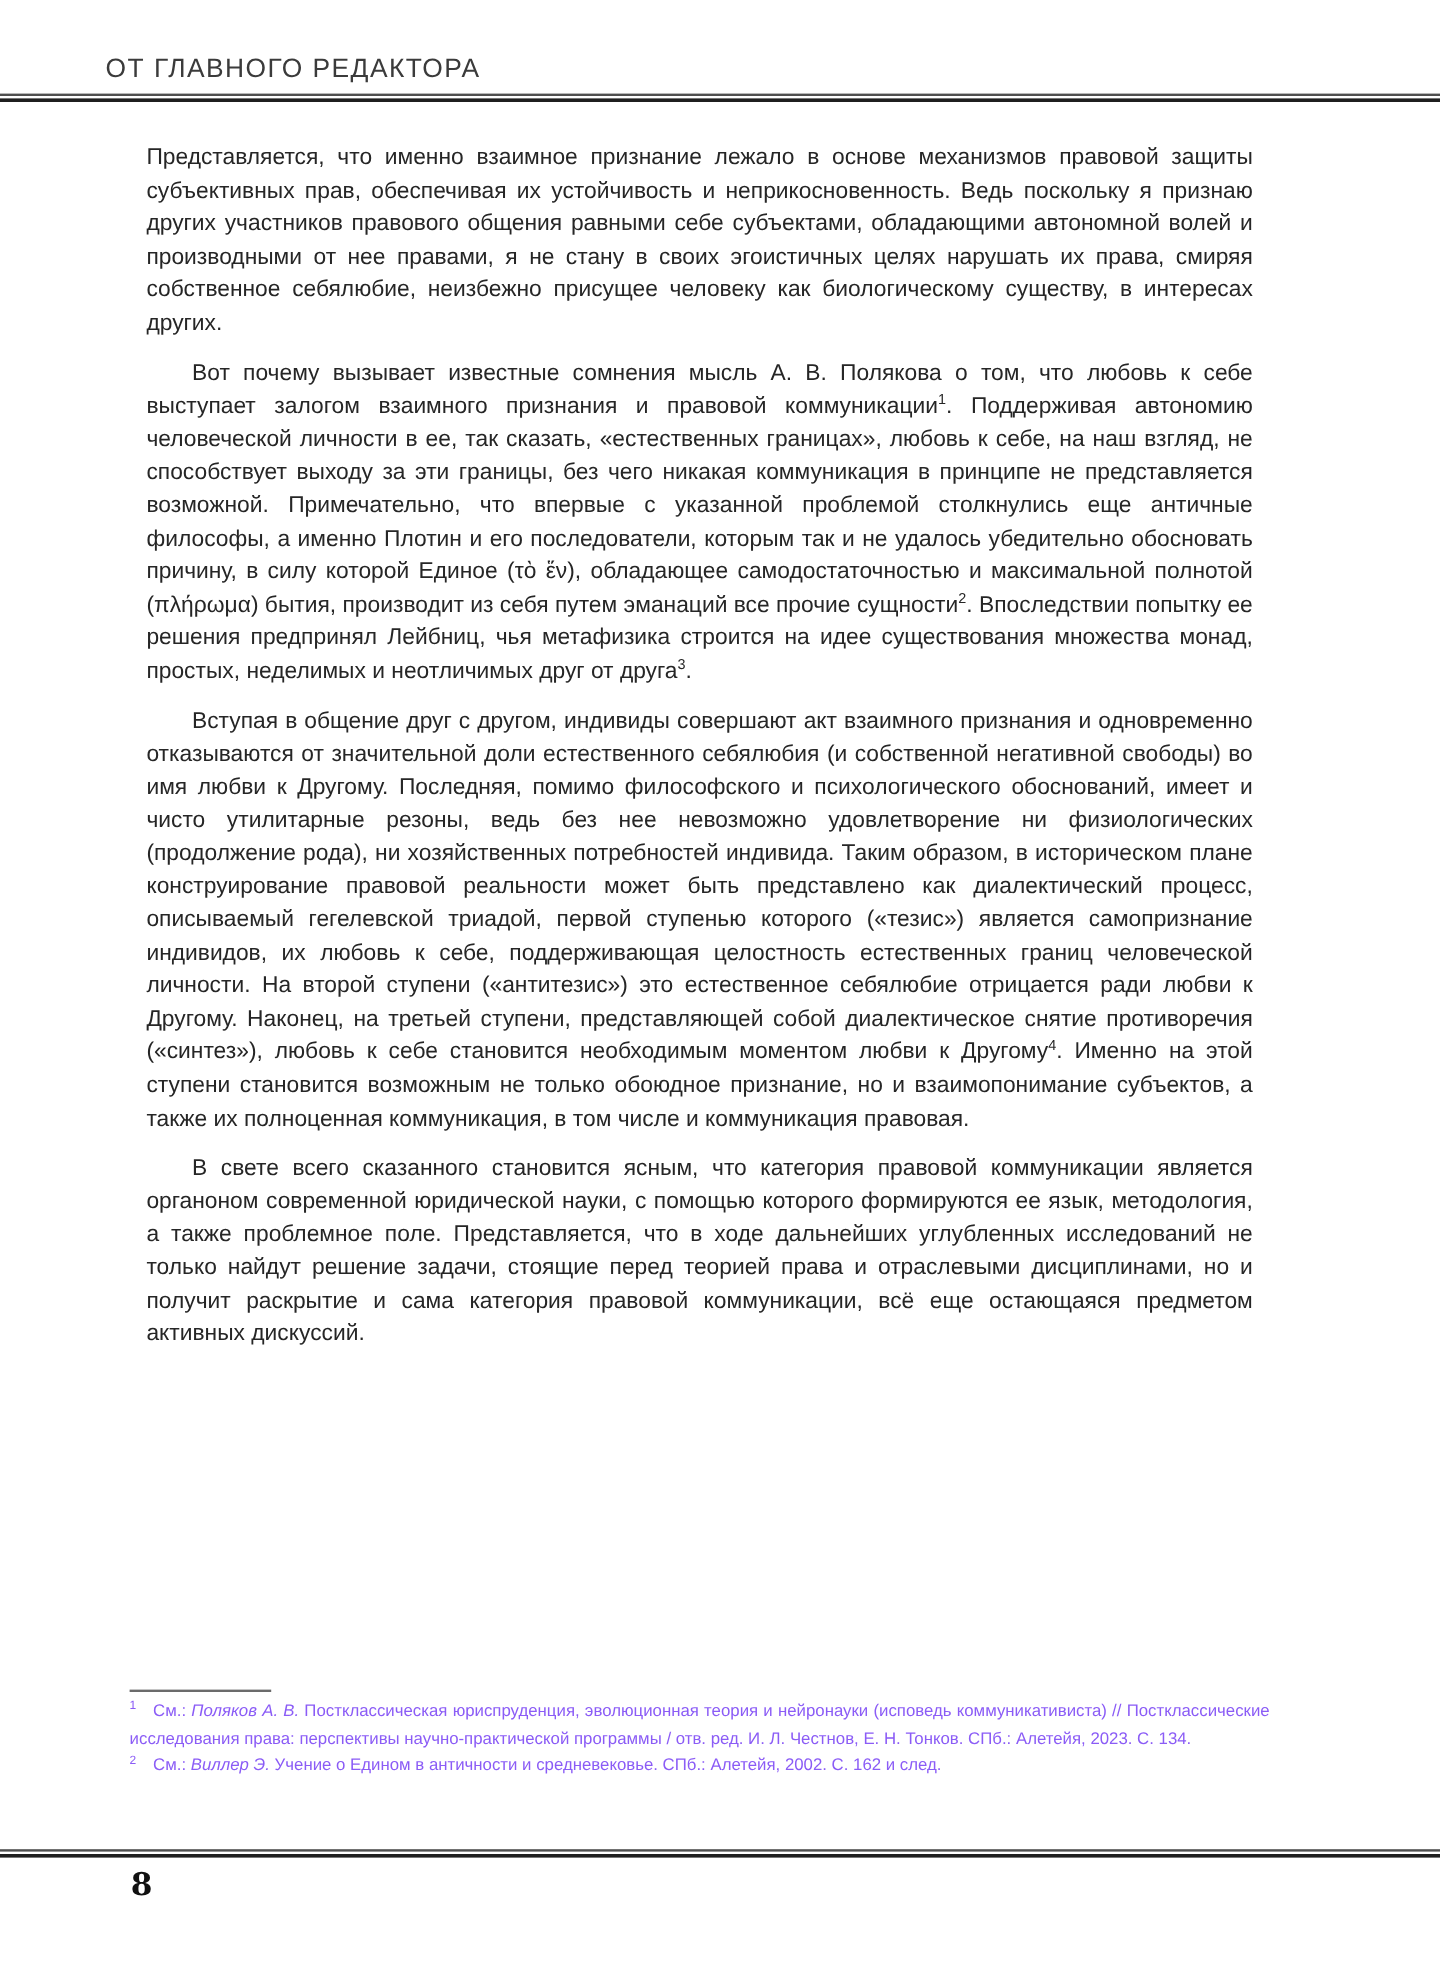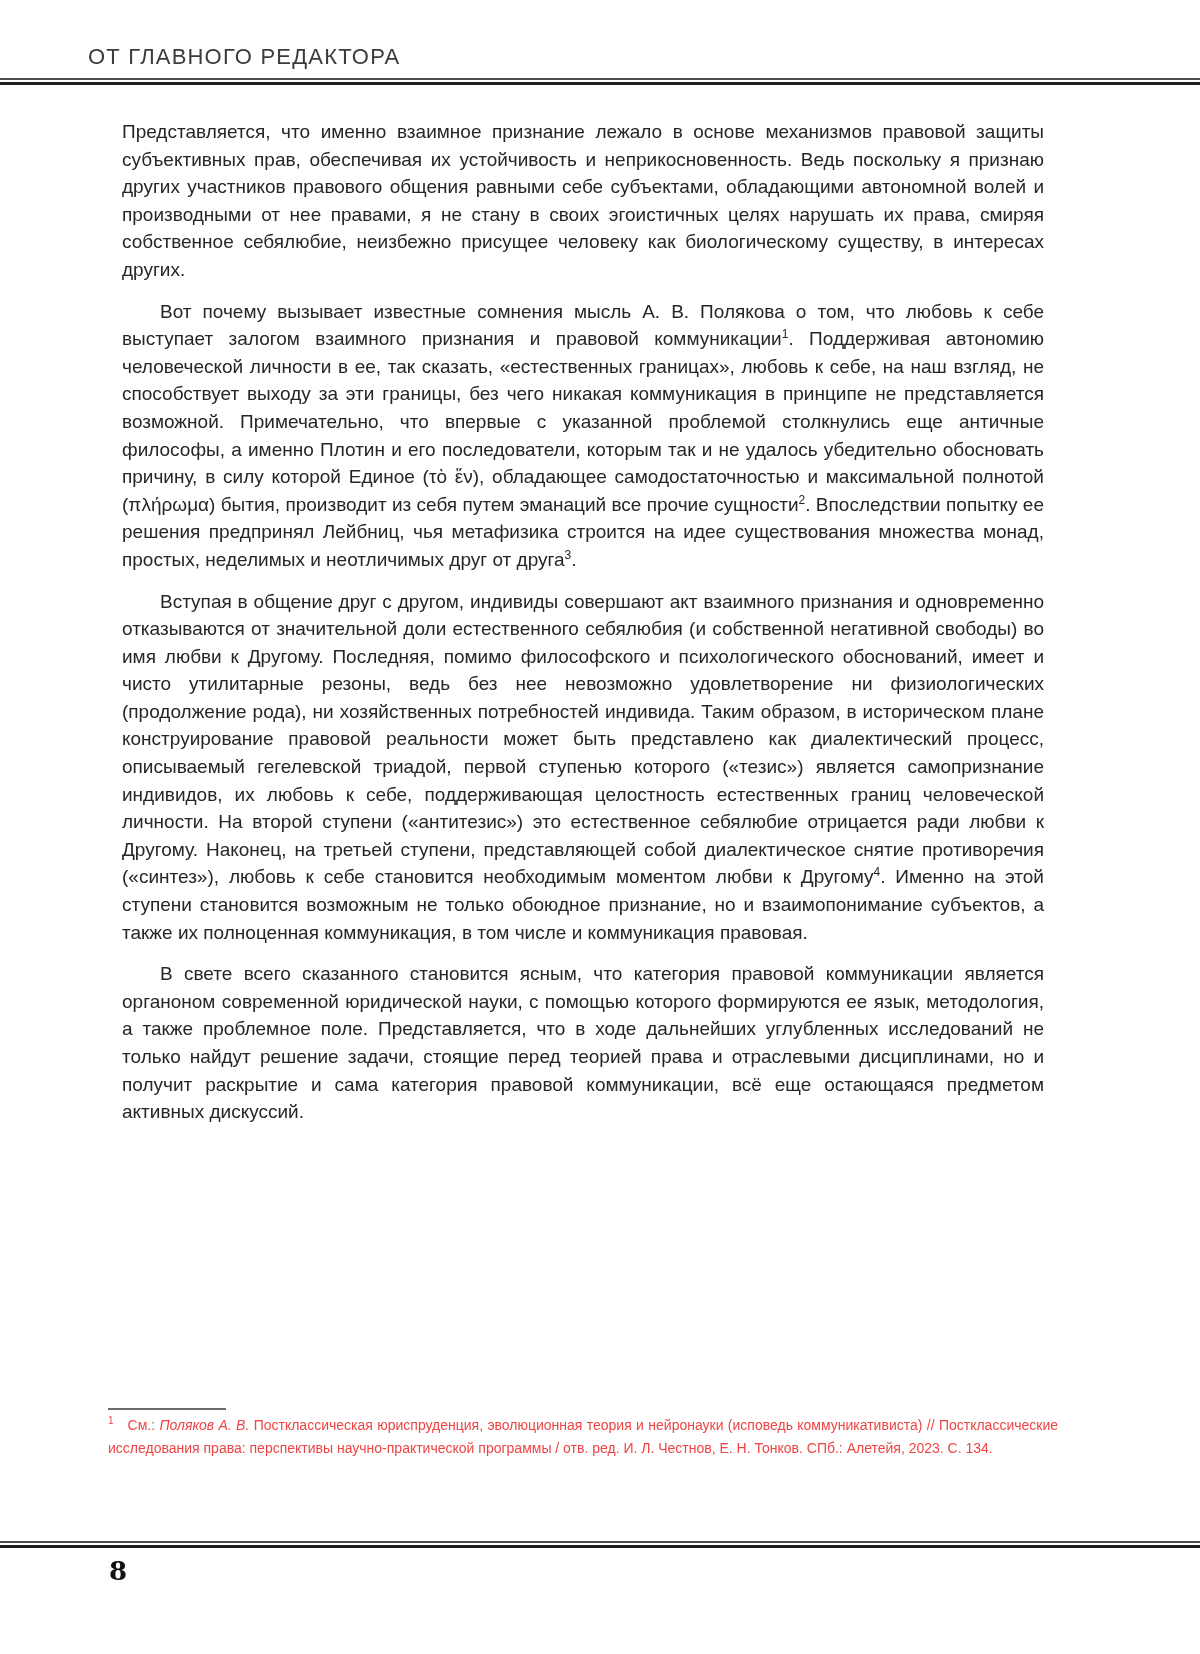--- a/index.html
+++ b/index.html
@@ -64,21 +64,21 @@
     background: #6b6b6b;
   }
   .footnotes {
     position: absolute;
     left: 108px;
     top: 1414px;
     width: 950px;
     font-size: 14px;
     line-height: 22.6px;
     text-align: justify;
-    color: #ef4444;
+    color: #8b5cf6;
   }
   .footnotes .footnote { margin: 0; }
   .footnotes sup.fn-num {
     font-size: 10px;
     line-height: 0;
     vertical-align: super;
     padding-right: 14px;
   }
   .footnotes i { font-style: italic; }
 
@@ -107,20 +107,21 @@
 <div class="article-body">
     <p class="body-par">Представляется, что именно взаимное признание лежало в основе механизмов правовой защиты субъективных прав, обеспечивая их устойчивость и неприкосновенность. Ведь поскольку я признаю других участников правового общения равными себе субъектами, обладающими автономной волей и производными от нее правами, я не стану в своих эгоистичных целях нарушать их права, смиряя собственное себялюбие, неизбежно присущее человеку как биологическому существу, в интересах других.</p>
     <p class="body-par indent">Вот почему вызывает известные сомнения мысль А. В. Полякова о том, что любовь к себе выступает залогом взаимного признания и правовой коммуникации<sup>1</sup>. Поддерживая автономию человеческой личности в ее, так сказать, «естественных границах», любовь к себе, на наш взгляд, не способствует выходу за эти границы, без чего никакая коммуникация в принципе не представляется возможной. Примечательно, что впервые с указанной проблемой столкнулись еще античные философы, а именно Плотин и его последователи, которым так и не удалось убедительно обосновать причину, в силу которой Единое (τὸ ἕν), обладающее самодостаточностью и максимальной полнотой (πλήρωμα) бытия, производит из себя путем эманаций все прочие сущности<sup>2</sup>. Впоследствии попытку ее решения предпринял Лейбниц, чья метафизика строится на идее существования множества монад, простых, неделимых и неотличимых друг от друга<sup>3</sup>.</p>
     <p class="body-par indent">Вступая в общение друг с другом, индивиды совершают акт взаимного признания и одновременно отказываются от значительной доли естественного себялюбия (и собственной негативной свободы) во имя любви к Другому. Последняя, помимо философского и психологического обоснований, имеет и чисто утилитарные резоны, ведь без нее невозможно удовлетворение ни физиологических (продолжение рода), ни хозяйственных потребностей индивида. Таким образом, в историческом плане конструирование правовой реальности может быть представлено как диалектический процесс, описываемый гегелевской триадой, первой ступенью которого («тезис») является самопризнание индивидов, их любовь к себе, поддерживающая целостность естественных границ человеческой личности. На второй ступени («антитезис») это естественное себялюбие отрицается ради любви к Другому. Наконец, на третьей ступени, представляющей собой диалектическое снятие противоречия («синтез»), любовь к себе становится необходимым моментом любви к Другому<sup>4</sup>. Именно на этой ступени становится возможным не только обоюдное признание, но и взаимопонимание субъектов, а также их полноценная коммуникация, в том числе и коммуникация правовая.</p>
     <p class="body-par indent">В свете всего сказанного становится ясным, что категория правовой коммуникации является органоном современной юридической науки, с помощью которого формируются ее язык, методология, а также проблемное поле. Представляется, что в ходе дальнейших углубленных исследований не только найдут решение задачи, стоящие перед теорией права и отраслевыми дисциплинами, но и получит раскрытие и сама категория правовой коммуникации, всё еще остающаяся предметом активных дискуссий.</p>
   </div>
 
 <div class="footnote-separator"></div>
 <div class="footnotes">
     <div class="footnote"><sup class="fn-num">1</sup>См.: <i>Поляков А. В.</i> Постклассическая юриспруденция, эволюционная теория и нейронауки (исповедь коммуникативиста) // Постклассические исследования права: перспективы научно-практической программы / отв. ред. И. Л. Честнов, Е. Н. Тонков. СПб.: Алетейя, 2023. С. 134.</div>
+    <div class="footnote"><sup class="fn-num">2</sup>См.: <i>Виллер Э.</i> Учение о Едином в античности и средневековье. СПб.: Алетейя, 2002. С. 162 и след.</div>
   </div>
 
 <div class="rule-double rule-footer">
   <div class="thin"></div>
     <div class="gap"></div>
     <div class="thick"></div>
 </div>
 <div class="page-number">8</div>
 
 </body></html>

